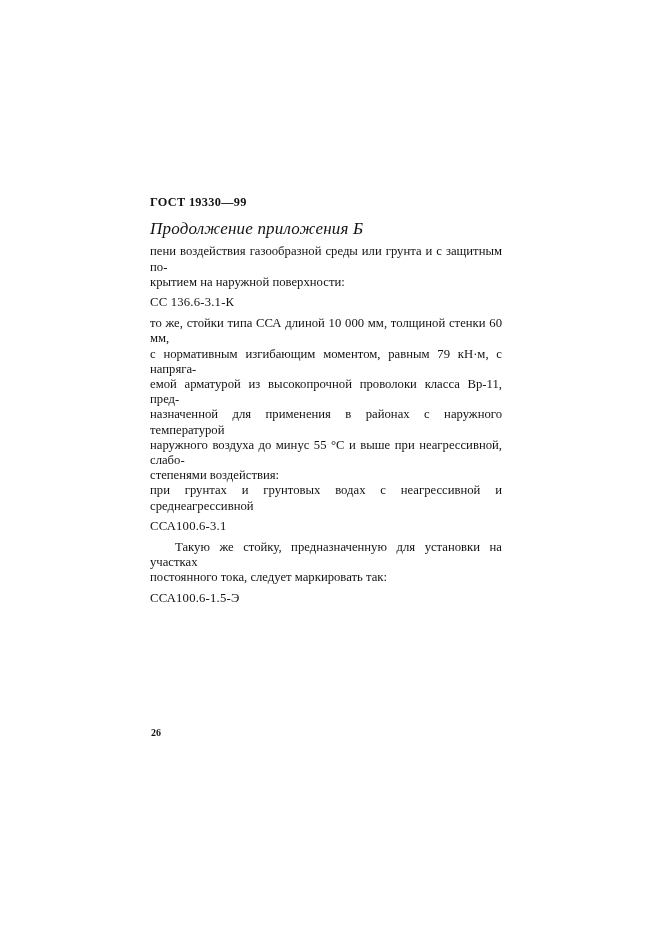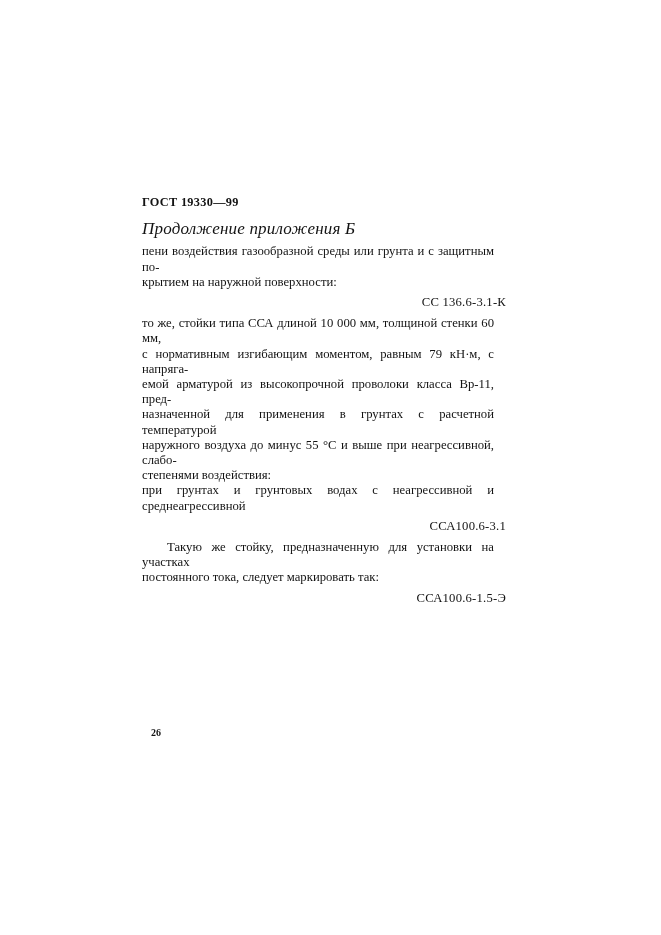--- a/index.html
+++ b/index.html
@@ -7,21 +7,21 @@
     position: relative;
     width: 661px;
     height: 935px;
     background: #ffffff;
     font-family: "Liberation Serif", "DejaVu Serif", serif;
     color: #131313;
     overflow: hidden;
   }
   .content {
     position: absolute;
-    left: 142px;
+    left: 150px;
     top: 195px;
     width: 364px;
     font-size: 12.7px;
     line-height: 15.2px;
   }
   .gost-header {
     font-weight: 700;
     font-size: 12.3px;
     letter-spacing: 0.3px;
     margin: 0 0 11px 0;
@@ -34,21 +34,21 @@
   }
   .para { margin: 0 12px 4px 0; }
   .line {
     text-align: justify;
     text-align-last: justify;
     white-space: normal;
   }
   .line.last { text-align-last: left; }
   .line.indent { text-indent: 25px; }
   .marking {
-    text-align: right;
+    text-align: left;
     letter-spacing: 0.2px;
     margin: 5px 0 6px 0;
   }
   .page-number {
     position: absolute;
     left: 151px;
     top: 727px;
     font-weight: 700;
     font-size: 10px;
   }
@@ -67,21 +67,21 @@
       <div class="line">пени воздействия газообразной среды или грунта и с защитным по-</div>
       <div class="line last">крытием на наружной поверхности:</div>
     </div>
 
     <div class="marking">СС 136.6-3.1-К</div>
 
     <div class="para">
       <div class="line">то же, стойки типа ССА длиной 10 000 мм, толщиной стенки 60 мм,</div>
       <div class="line">с нормативным изгибающим моментом, равным 79 кН·м, с напряга-</div>
       <div class="line">емой арматурой из высокопрочной проволоки класса Вр-11, пред-</div>
-      <div class="line">назначенной для применения в грунтах с расчетной температурой</div>
+      <div class="line">назначенной для применения в районах с наружного температурой</div>
       <div class="line">наружного воздуха до минус 55 °С и выше при неагрессивной, слабо-</div>
       <div class="line last">степенями воздействия:</div>
       <div class="line">при грунтах и грунтовых водах с неагрессивной и среднеагрессивной</div>
     </div>
 
     <div class="marking">ССА100.6-3.1</div>
 
     <div class="para">
       <div class="line indent">Такую же стойку, предназначенную для установки на участках</div>
       <div class="line last">постоянного тока, следует маркировать так:</div>

